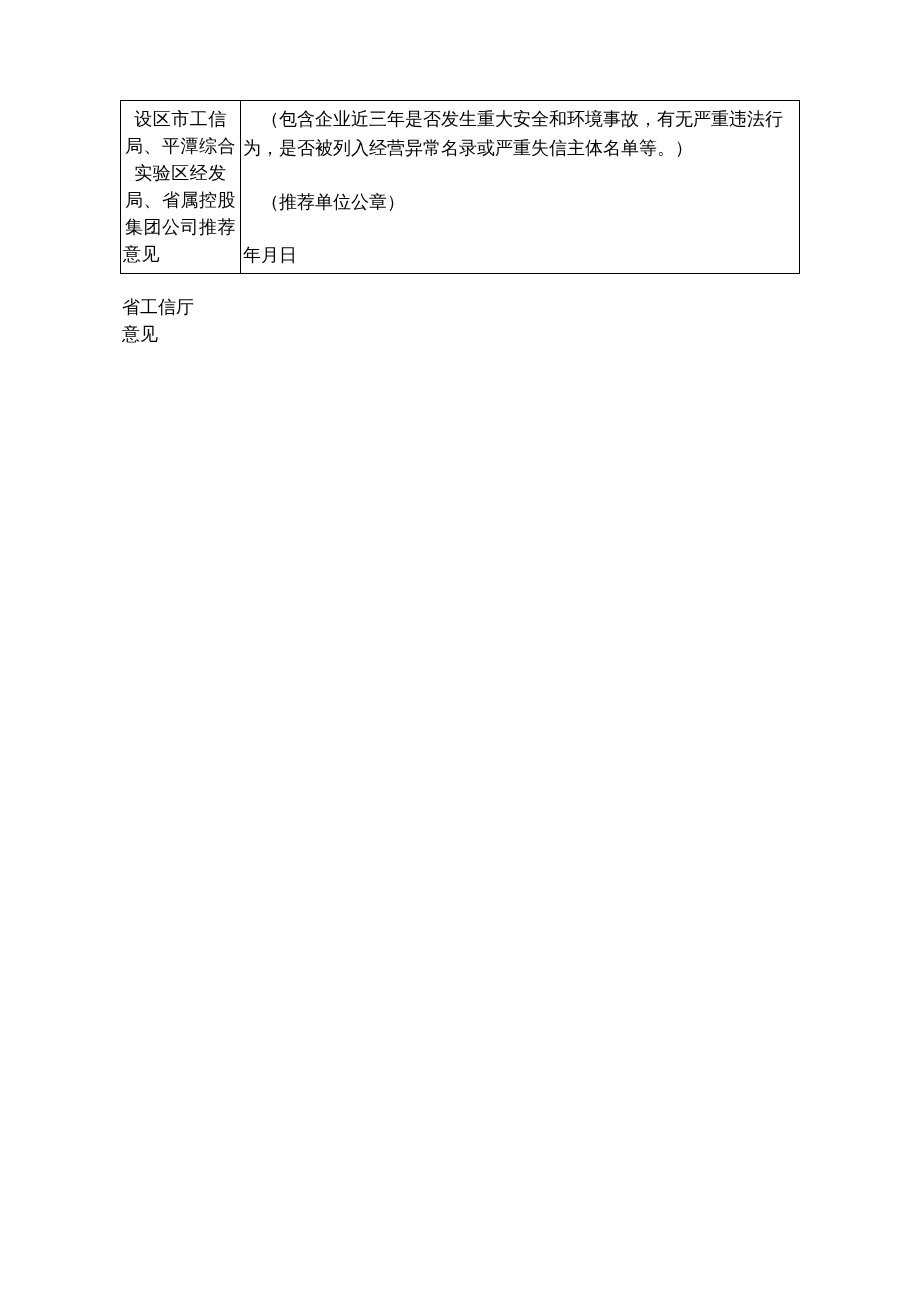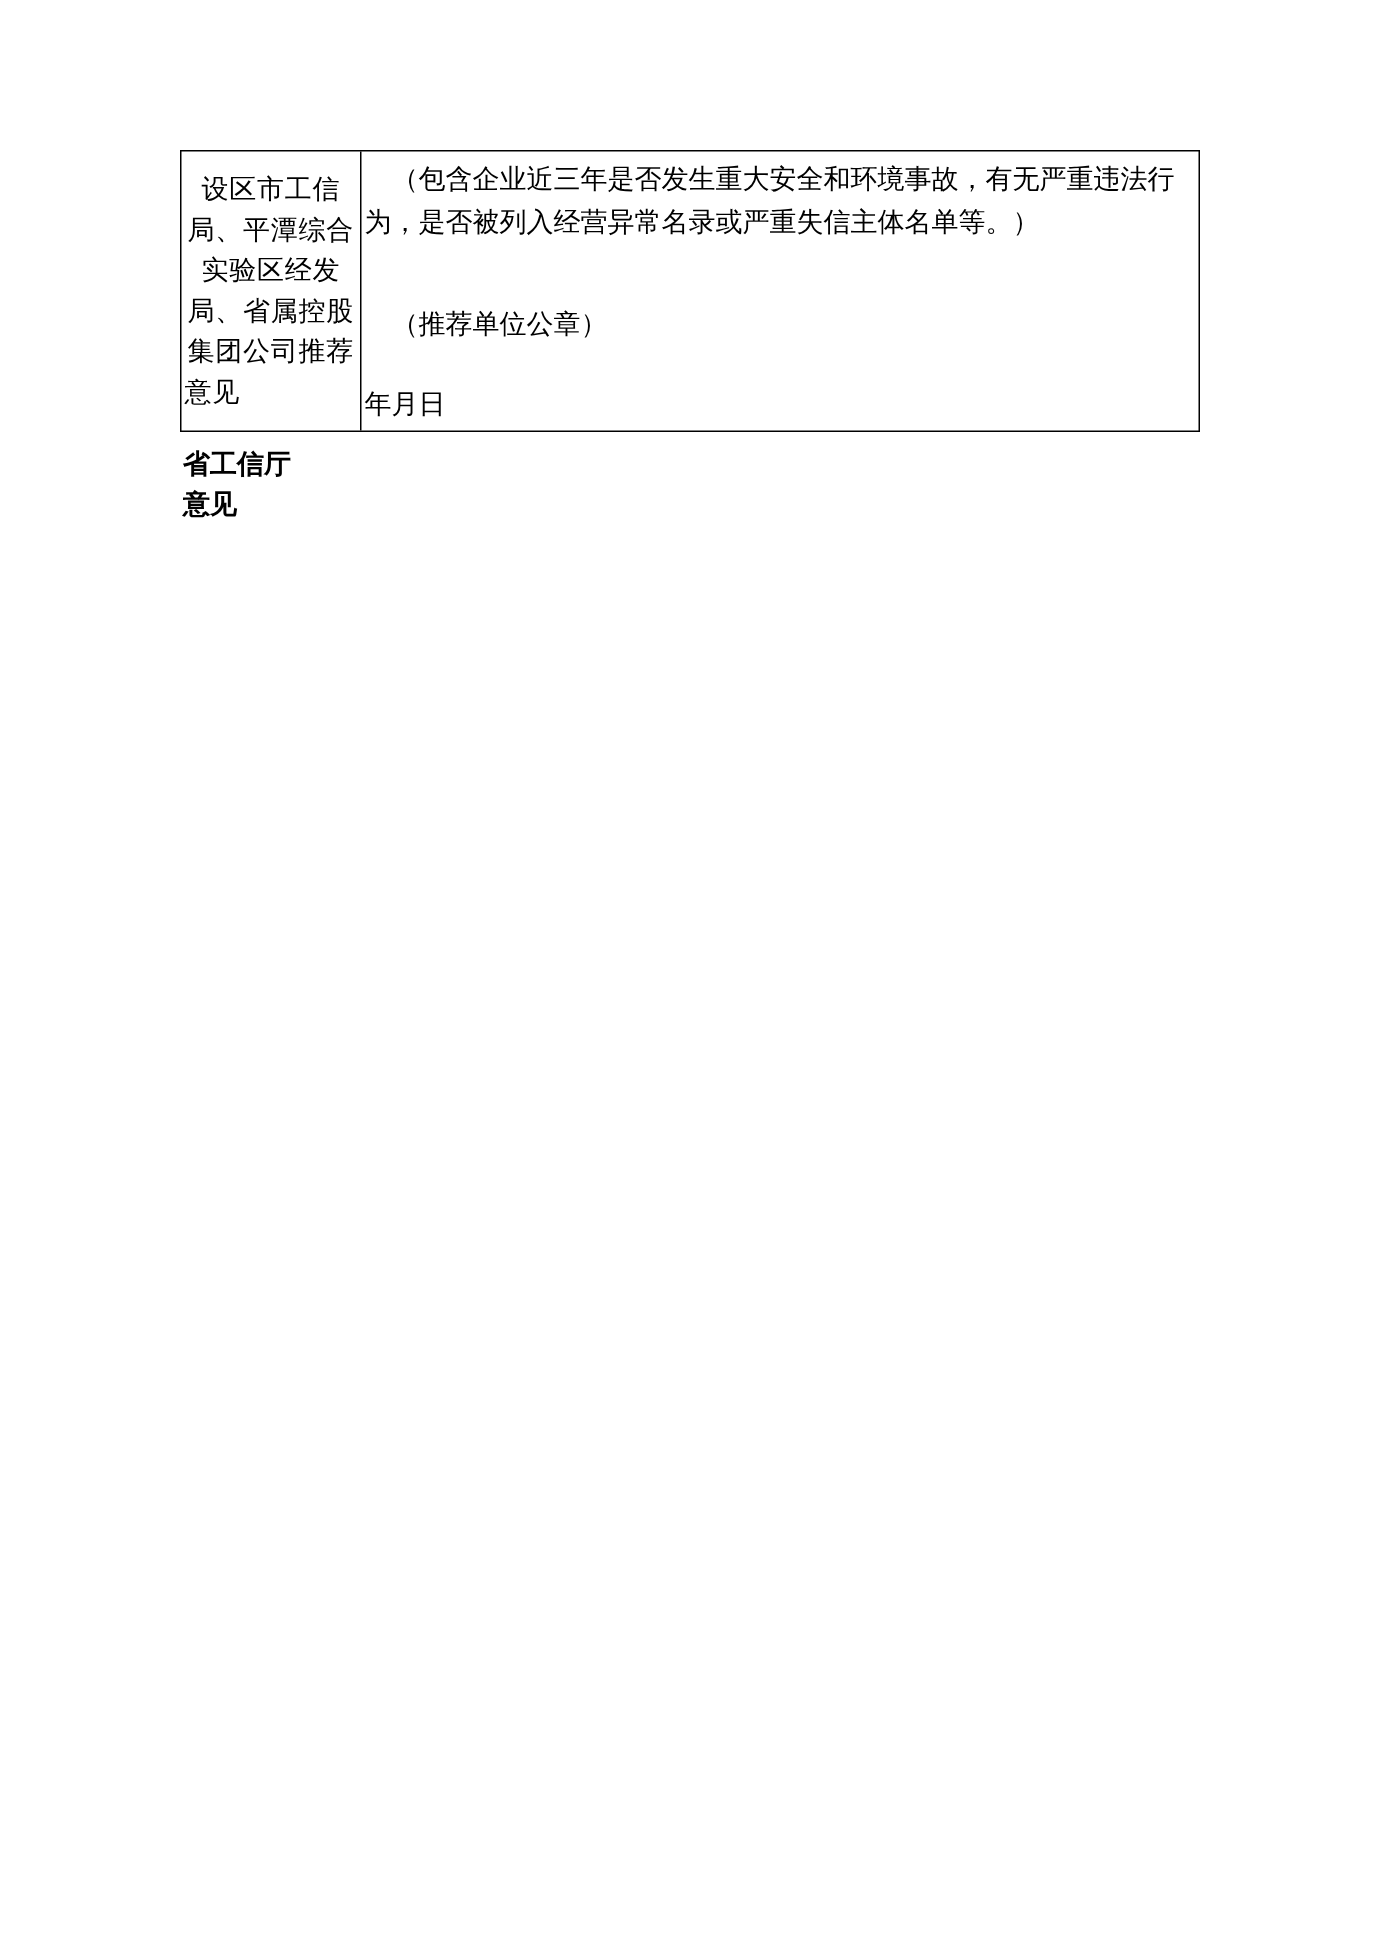--- a/index.html
+++ b/index.html
@@ -49,31 +49,30 @@
     }
     .signature-line {
       margin-top: 26px;
       display: flex;
       gap: 30px;
     }
     .signature-item {
       white-space: nowrap;
     }
     .stamp-line {
-      margin-top: 40px;
+      margin-top: 26px;
       text-indent: 1em;
     }
     .date-line {
       margin-top: 26px;
     }
     .below-table {
-      margin-top: 8px;
+      margin-top: 20px;
       padding-left: 2px;
       line-height: 1.5;
-      font-weight: bold;
     }
   </style>
 </head>
 <body>
 
 <div class="table">
   <div class="row1">
     <div class="col-left">
       <div class="col-left-inner">设区市工信局、平潭综合实验区经发局、省属控股集团公司推荐意见</div>
     </div>

